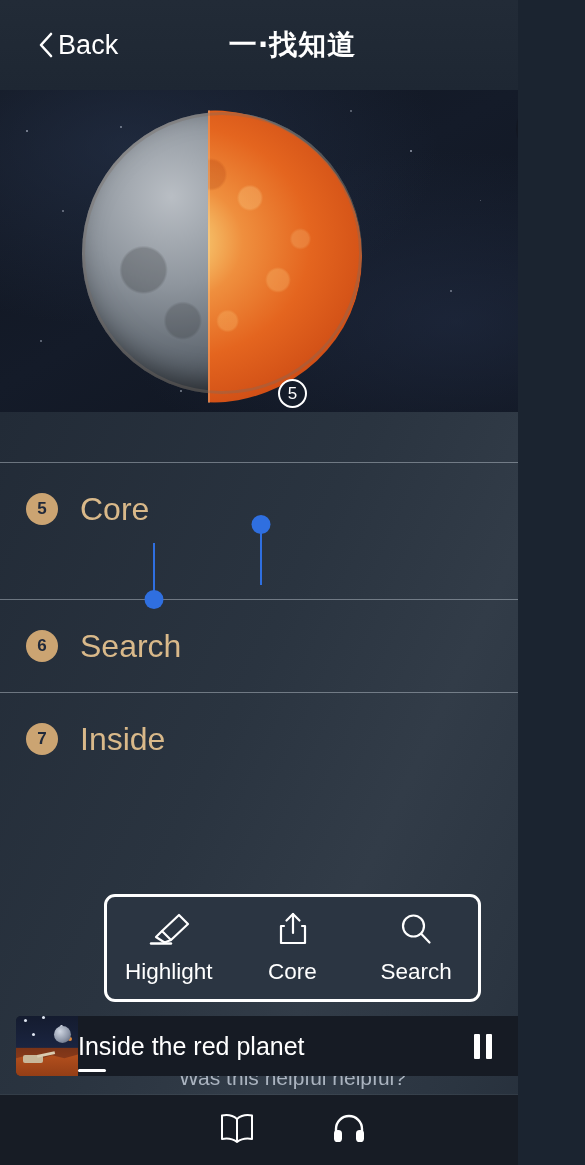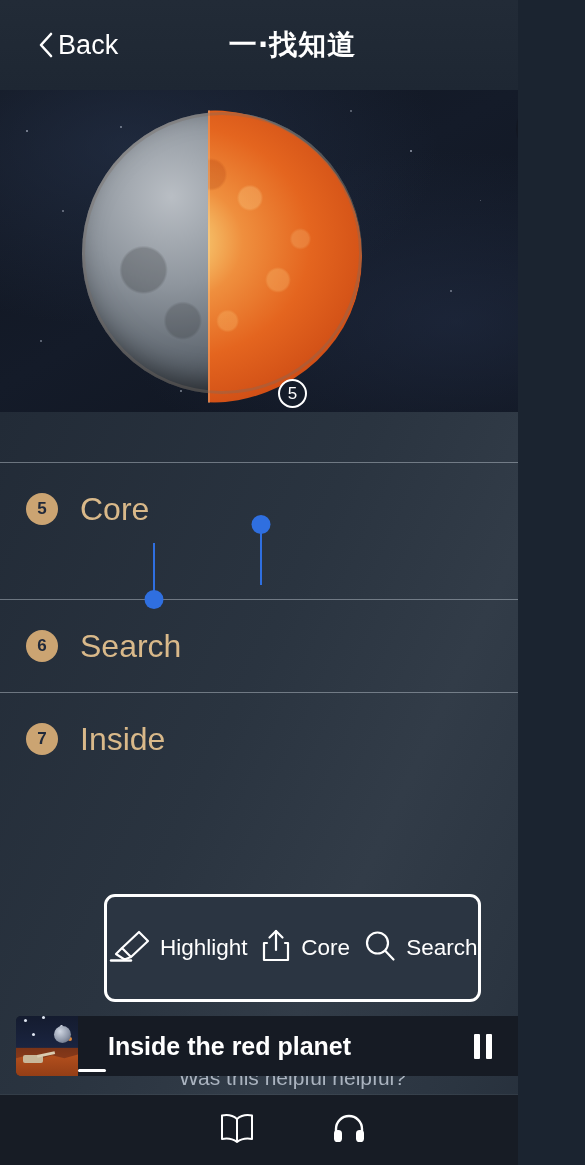--- a/index.html
+++ b/index.html
@@ -236,21 +236,21 @@
     left:104px; top:894px;
     width:377px; height:108px;
     background:#2b3542;
     border:3px solid #ffffff;
     border-radius:11px;
     display:flex; align-items:center;
     z-index:40;
   }
   .ctx-item {
     flex:1;
-    display:flex; 
+    display:flex; flex-direction:column;
     align-items:center; justify-content:center;
     gap:9px; cursor:pointer;
   }
   .ctx-label {
     font-size:22.5px; color:#ffffff; font-weight:400;
   }
 
   
   .helpful {
     position:absolute;
@@ -307,22 +307,21 @@
     content:""; position:absolute; left:16px; bottom:12px;
     width:18px;height:3px;background:#d9cbb0;transform:rotate(-12deg);
   }
   .player-progress {
     position:absolute;
     left:62px; bottom:4px;
     width:28px; height:3px;
     background:#ffffff; border-radius:2px;
   }
   .player-title {
-    margin-left:30px;
-    font-size:25px; color:#ffffff; font-weight:700;
+    font-size:25px; color:#ffffff; font-weight:400;
     flex:1;
   }
   .player-btn {
     width:48px; height:48px;
     display:flex; align-items:center; justify-content:center;
     cursor:pointer;
   }
   .pause-bars { display:flex; gap:6px; }
   .pause-bars span { width:6px; height:25px; background:#ffffff; border-radius:1px; }
 

